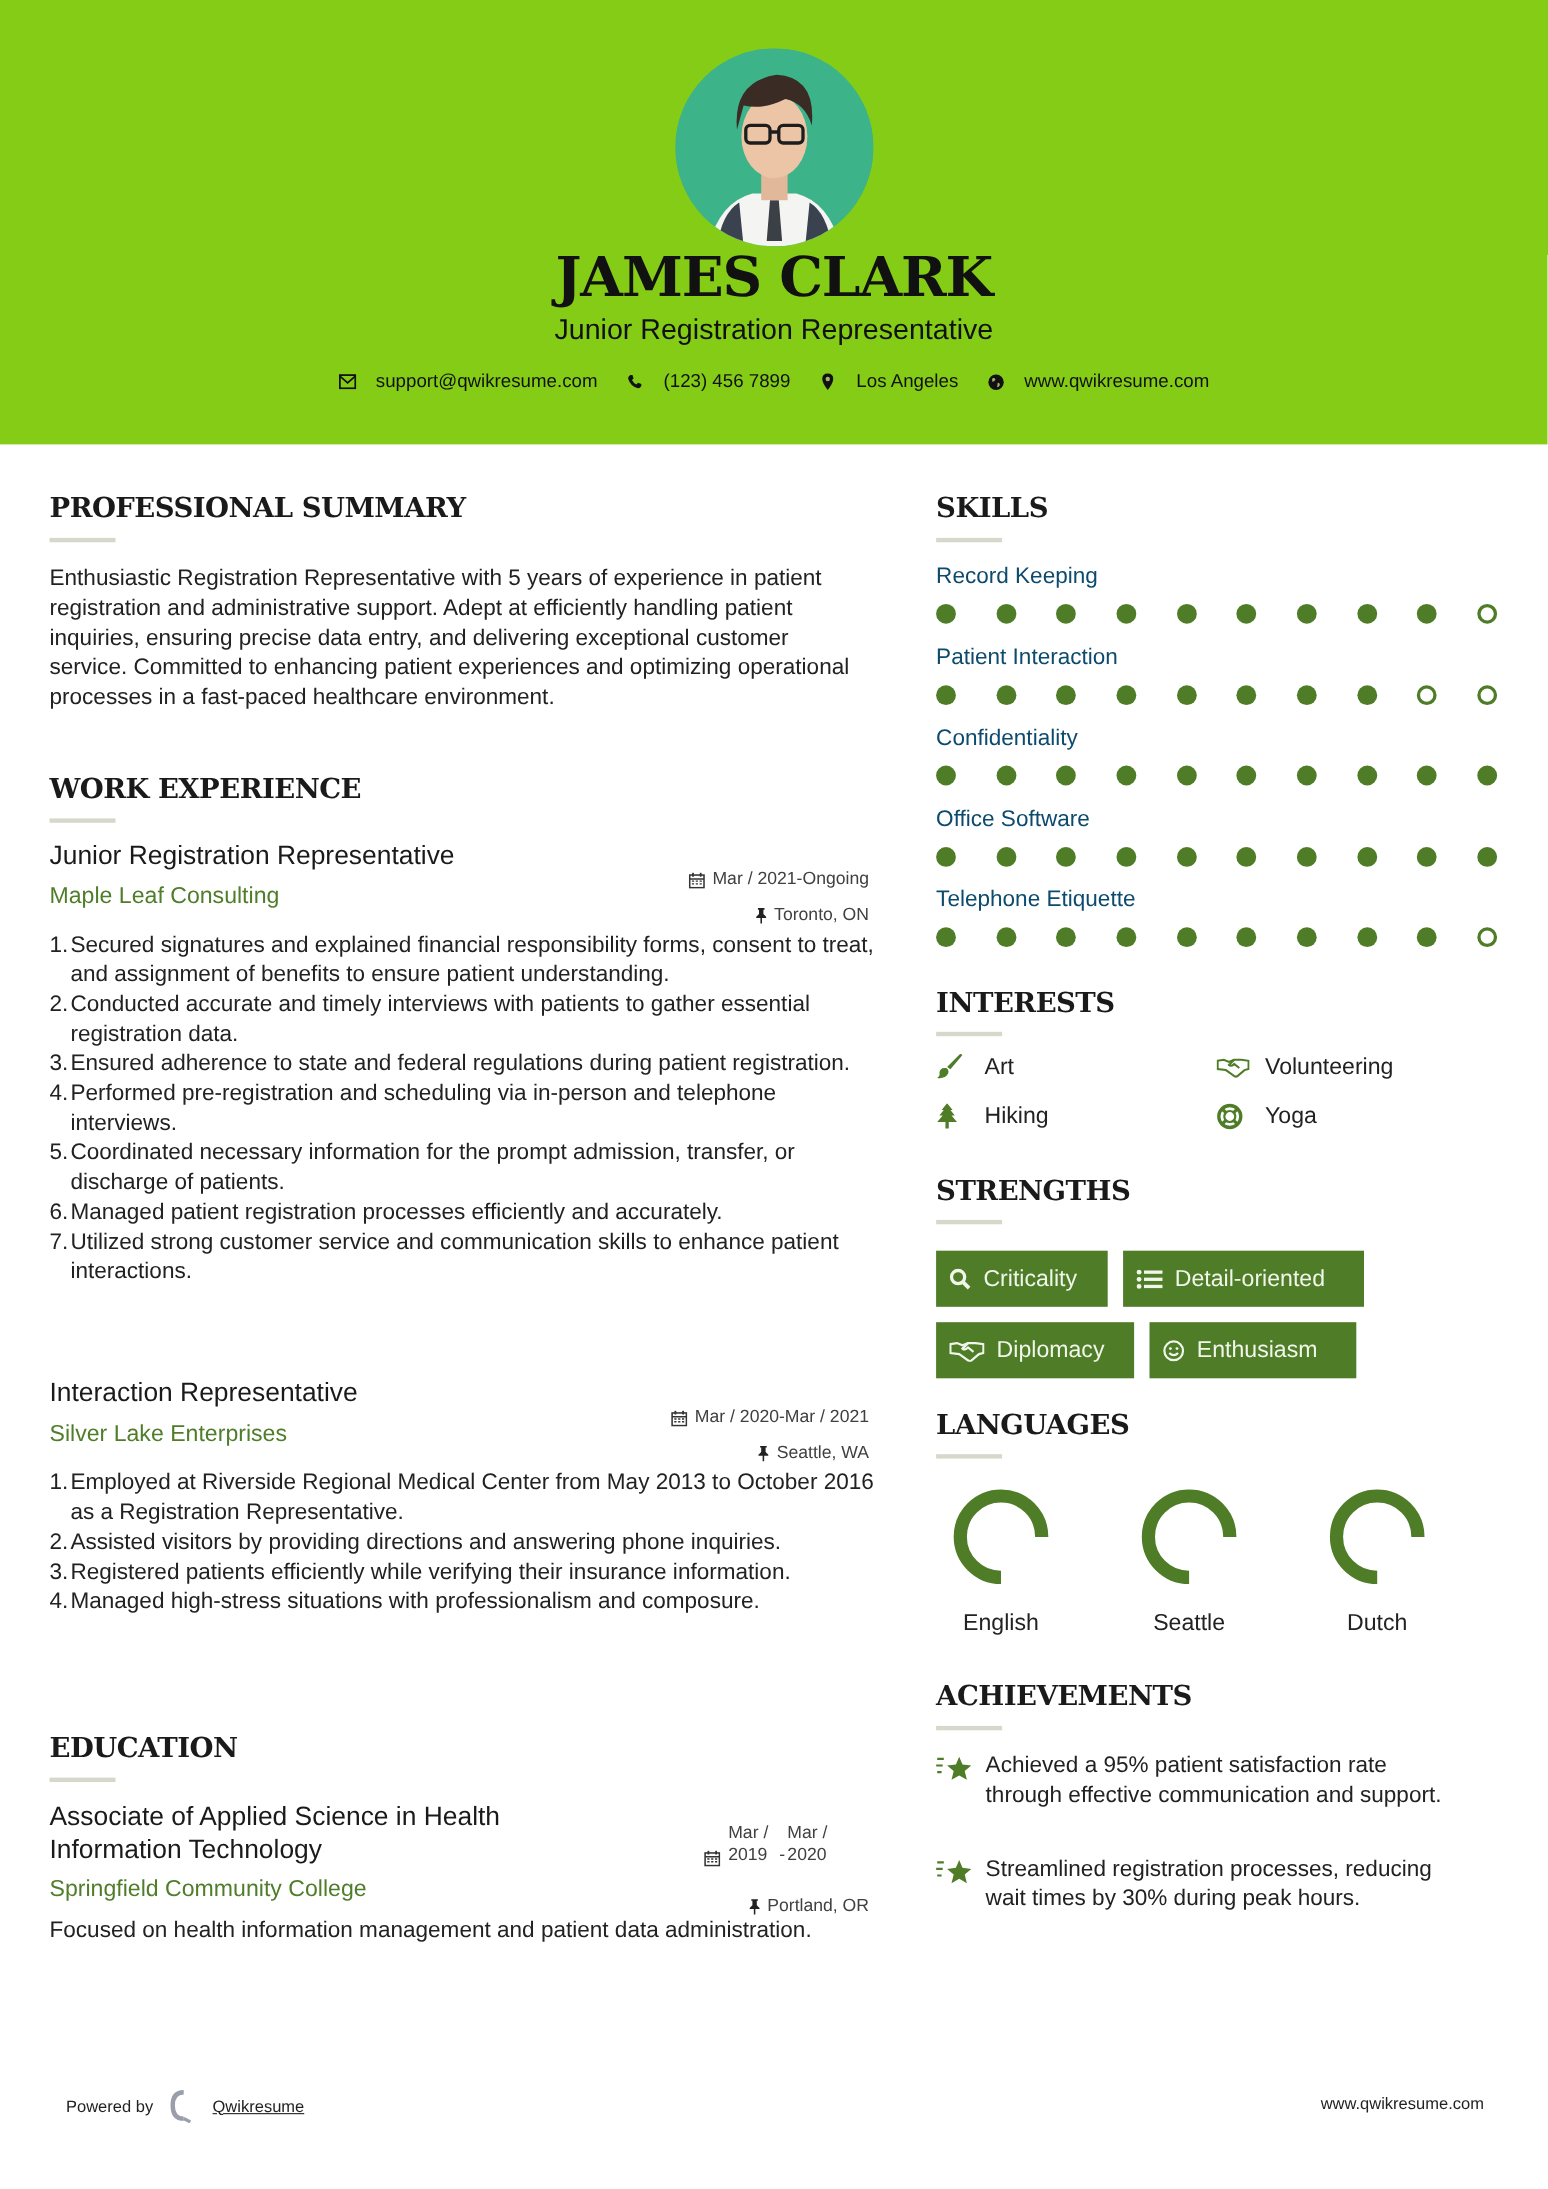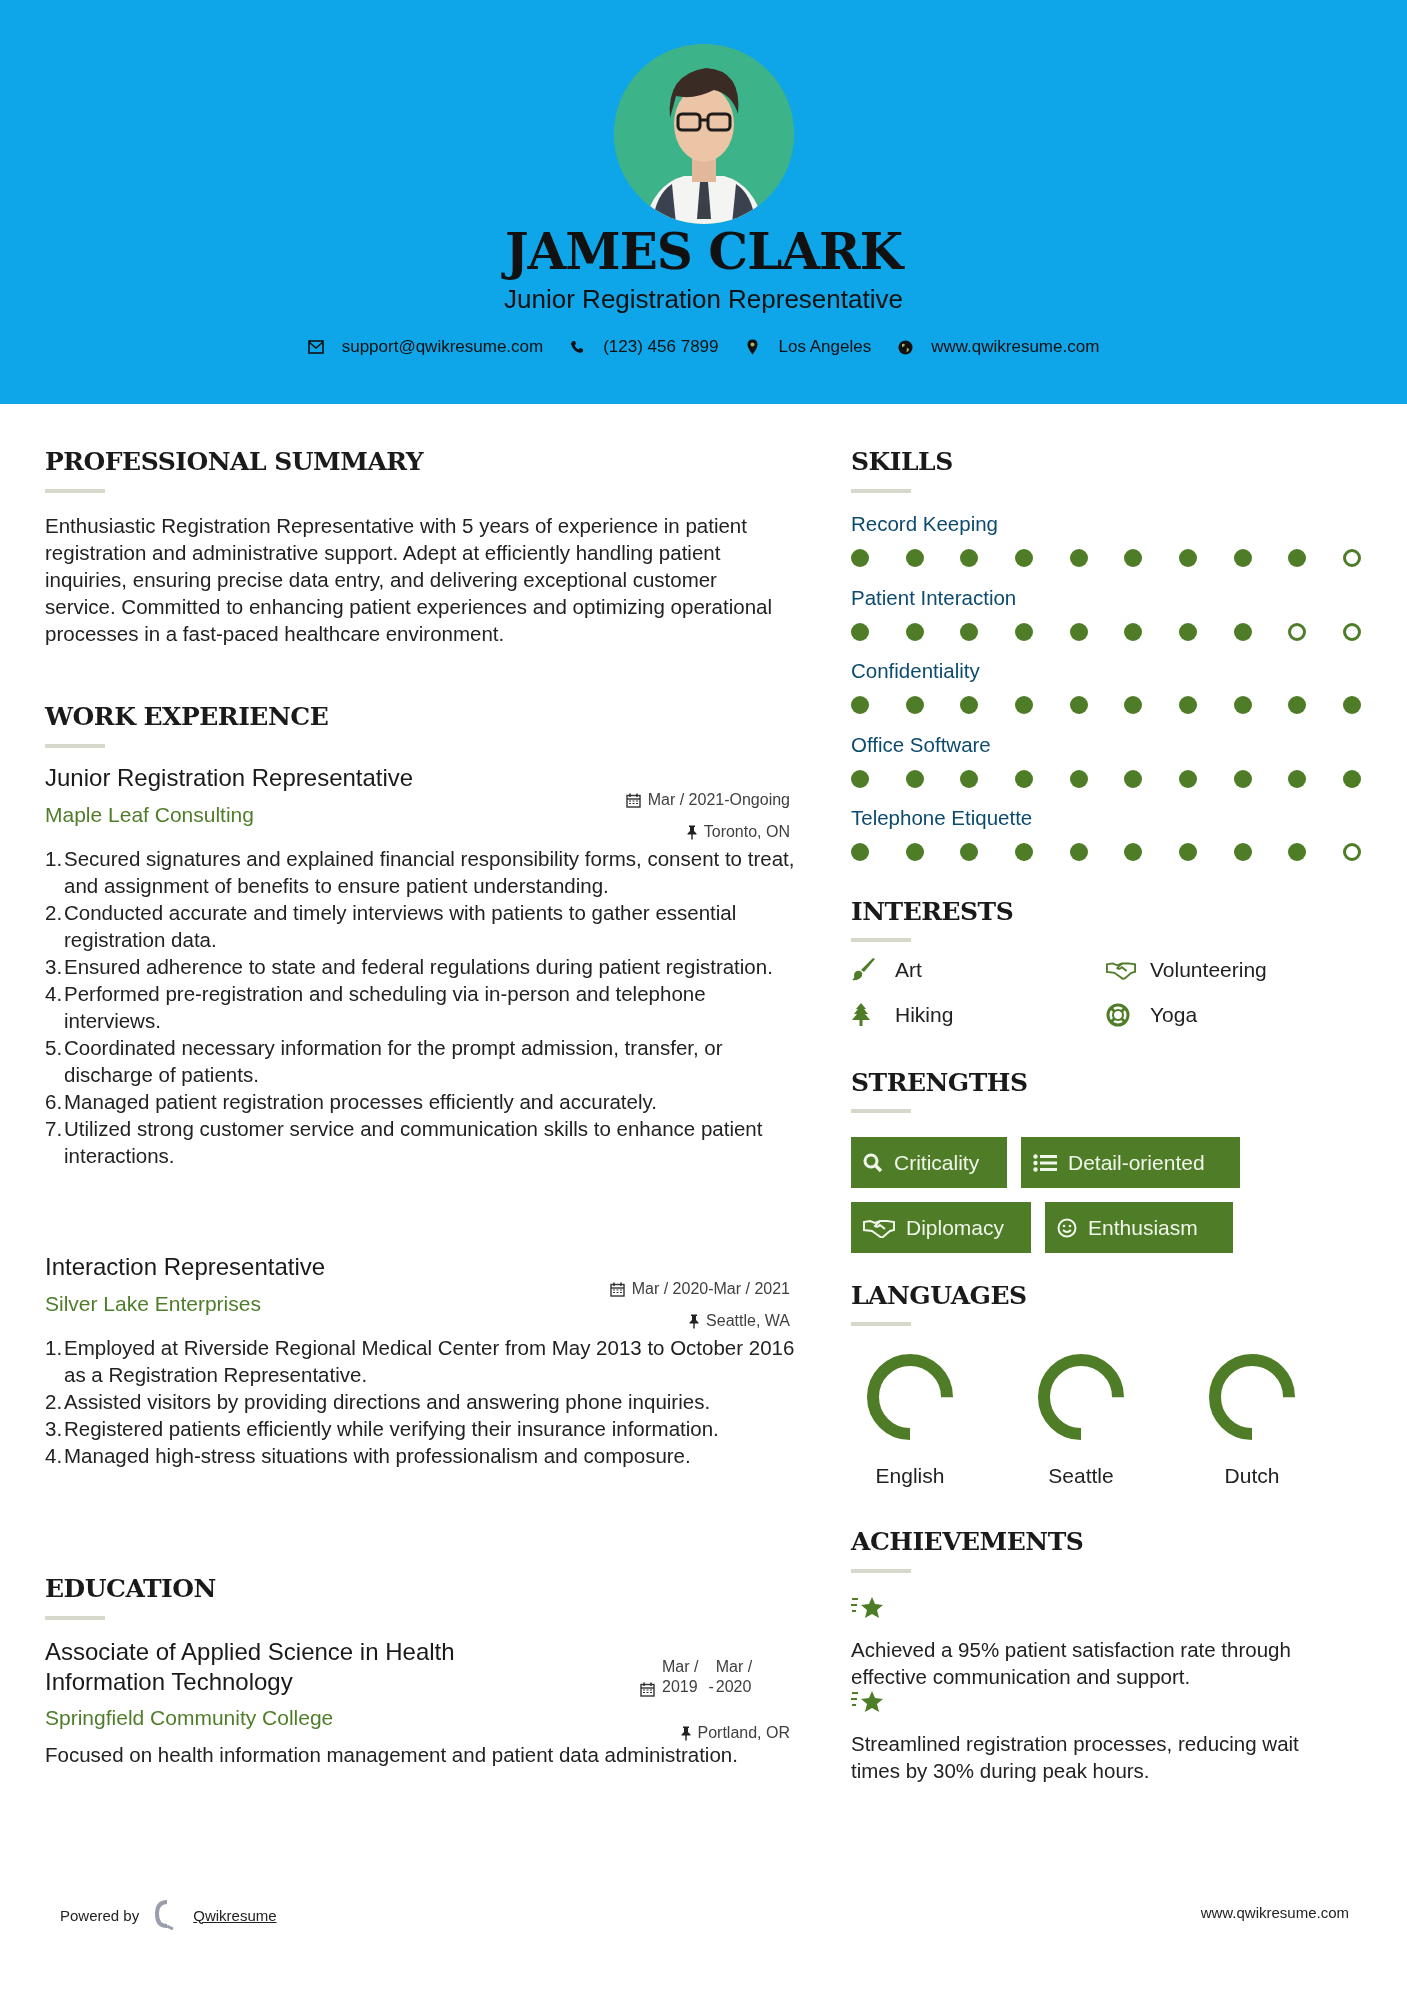--- a/index.html
+++ b/index.html
@@ -1,20 +1,20 @@
 <!DOCTYPE html>
 <html><head>
 <meta charset="utf-8">
 <style>
   * { box-sizing: border-box; margin: 0; padding: 0; }
   html, body { width: 1407px; height: 1990px; background: #ffffff; }
   body { font-family: "Liberation Sans", "DejaVu Sans", sans-serif; color: #1f1f1f; position: relative; overflow: hidden; }
 
   
-  .header { position: absolute; left: 0; top: 0; width: 1407px; height: 404px; background: #0ea5e9; }
+  .header { position: absolute; left: 0; top: 0; width: 1407px; height: 404px; background: #84cc16; }
   .avatar { position: absolute; left: 614px; top: 44px; width: 180px; height: 180px; border-radius: 50%; background: #3db38a; overflow: hidden; }
   .avatar svg { width: 100%; height: 100%; display: block; }
   .name { position: absolute; left: 0; top: 222px; width: 1407px; text-align: center; font-family: "DejaVu Serif", "Liberation Serif", serif; font-weight: bold; font-size: 50px; letter-spacing: -1px; color: #111; }
   .title { position: absolute; left: 0; top: 284px; width: 1407px; text-align: center; font-size: 26px; color: #111; }
   .contacts { position: absolute; left: 0; top: 337px; width: 1407px; display: flex; justify-content: center; align-items: center; font-size: 17px; color: #111; }
   .contact { display: flex; align-items: center; margin: 0 13px; }
   .contact .ic { width: 16px; height: 16px; margin-right: 18px; display: inline-flex; align-items: center; justify-content: center; }
 
   
   .sec-title { position: absolute; font-family: "DejaVu Serif", "Liberation Serif", serif; font-weight: bold; font-size: 25px; letter-spacing: -0.5px; color: #1a1a1a; }
@@ -43,21 +43,21 @@
   
   .tag { position: absolute; height: 51px; background: #4e7c27; color: #f1f6ea; font-size: 21px; display: flex; align-items: center; padding: 0 12px; }
   .tag .ic { margin-right: 11px; display: inline-flex; }
 
   
   .lang { position: absolute; width: 100px; text-align: center; }
   .lang svg { display: block; margin: 0 auto; }
   .lang-label { font-size: 21px; color: #222; margin-top: 22px; }
 
   
-  .ach { position: absolute; display: flex; flex-direction: column; }
+  .ach { position: absolute; display: flex; }
   .ach .ic { width: 45px; flex: 0 0 45px; padding-top: 4px; }
   .ach .t { font-size: 20.5px; line-height: 27px; color: #222; }
 
   
   .footer-left { position: absolute; left: 60px; top: 1900px; display: flex; align-items: center; font-size: 15px; color: #222; }
   .footer-left .logo { margin: 0 12px 0 14px; display: inline-flex; }
   .footer-left .link { text-decoration: underline; color: #222; }
   .footer-right { position: absolute; right: 58px; top: 1904px; font-size: 15px; color: #222; }
 </style>
 </head>

